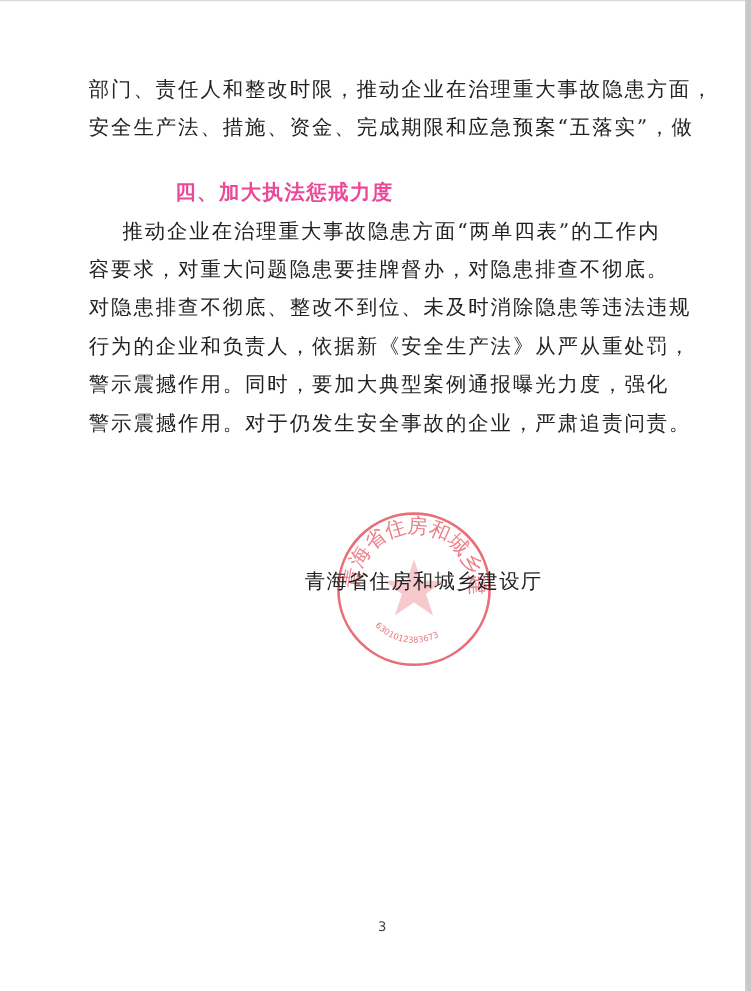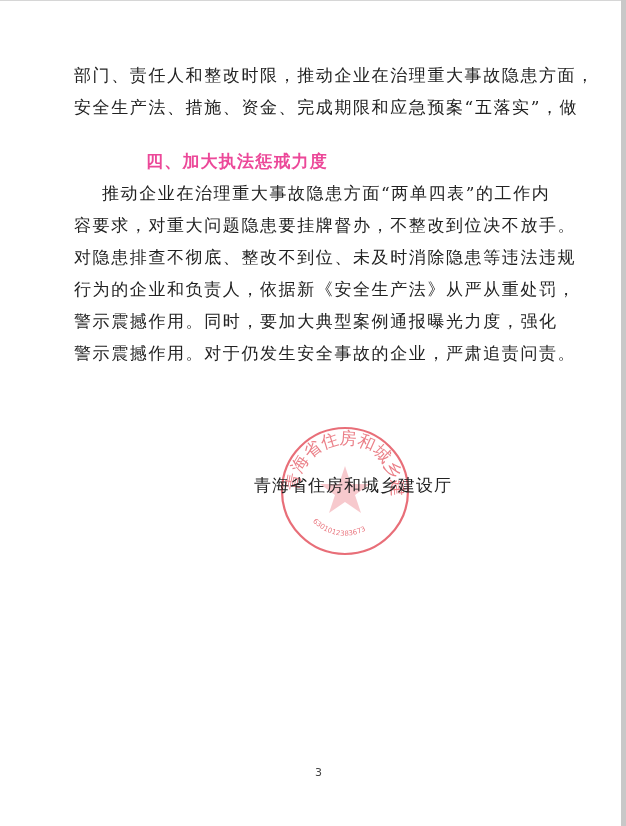--- a/index.html
+++ b/index.html
@@ -29,21 +29,21 @@
 </head>
 <body>
 
 <div class="page">
   <div class="line" style="top:64px">部门、责任人和整改时限，推动企业在治理重大事故隐患方面，</div>
   <div class="line" style="top:96px">安全生产法、措施、资金、完成期限和应急预案“五落实”，做</div>
 
   <div class="heading" style="top:150px">四、加大执法惩戒力度</div>
 
   <div class="line" style="left:102px; top:182px">推动企业在治理重大事故隐患方面“两单四表”的工作内</div>
-  <div class="line" style="top:214px">容要求，对重大问题隐患要挂牌督办，不整改到位决不放手。</div>
+  <div class="line" style="top:214px">容要求，对重大问题隐患要挂牌督办，对隐患排查不彻底。</div>
   <div class="line" style="top:278px">行为的企业和负责人，依据新《安全生产法》从严从重处罚，</div>
   <div class="line" style="top:246px">对隐患排查不彻底、整改不到位、未及时消除隐患等违法违规</div>
   <div class="line" style="top:310px">警示震撼作用。同时，要加大典型案例通报曝光力度，强化</div>
   <div class="line" style="top:342px">警示震撼作用。对于仍发生安全事故的企业，严肃追责问责。</div>
 
   <svg class="stamp" viewBox="0 0 134 134">
     <defs>
       <path id="arcTop" d="M 20 67 A 47 47 0 1 1 114 67"></path>
       <path id="arcBottom" d="M 28 88 A 44 44 0 0 0 106 88"></path>
     </defs>

